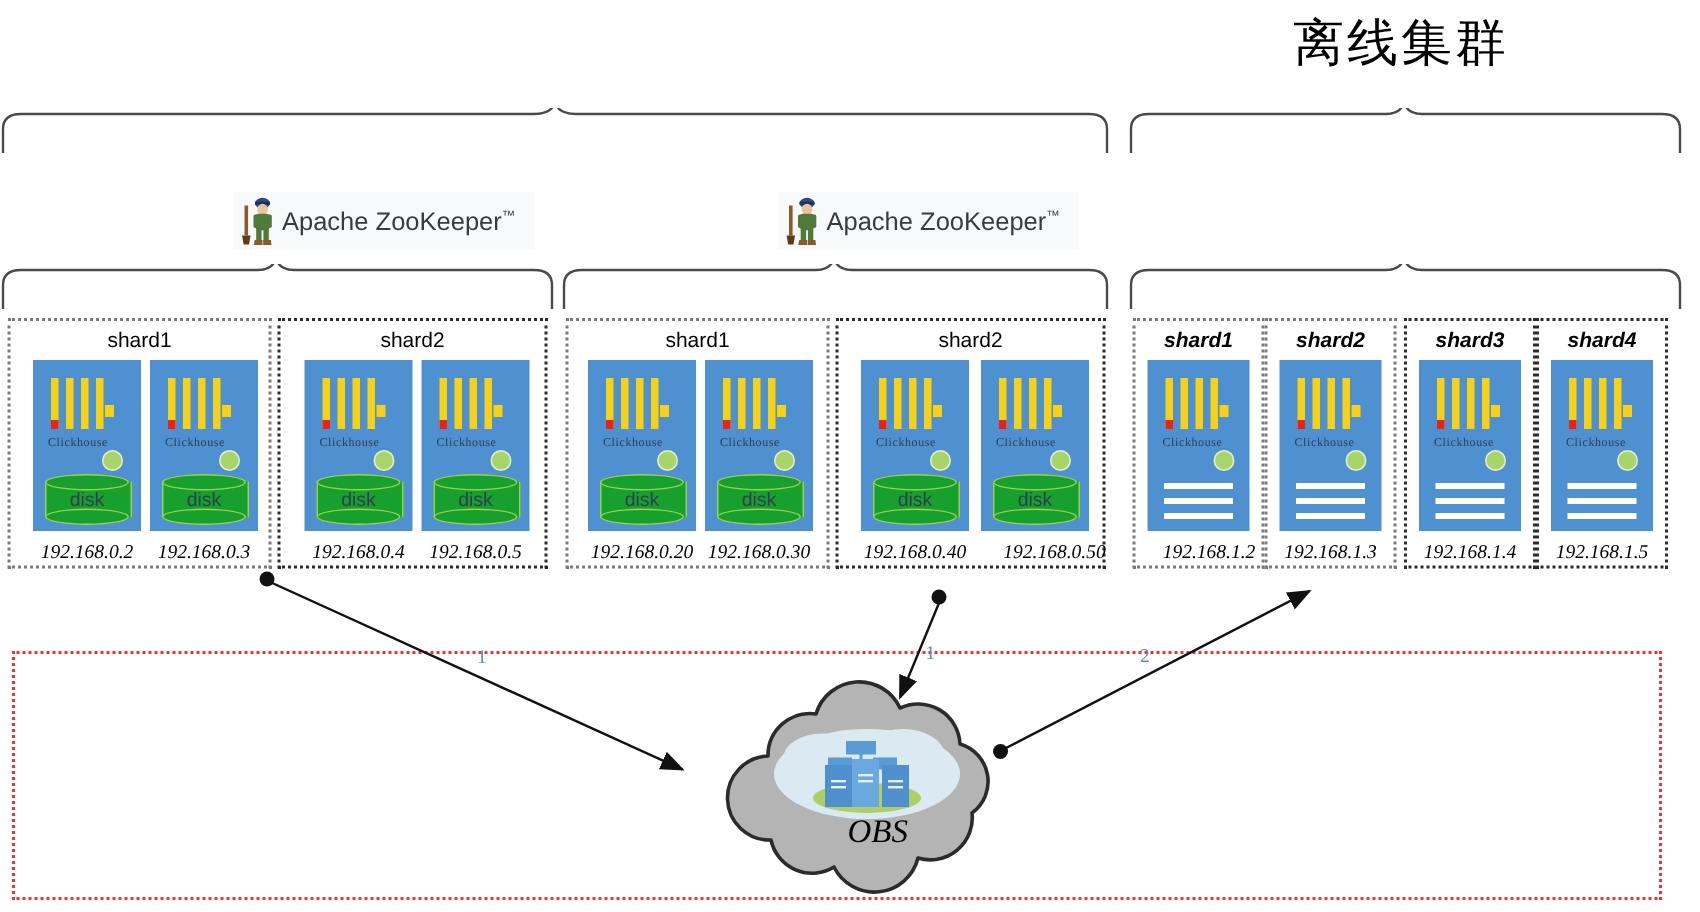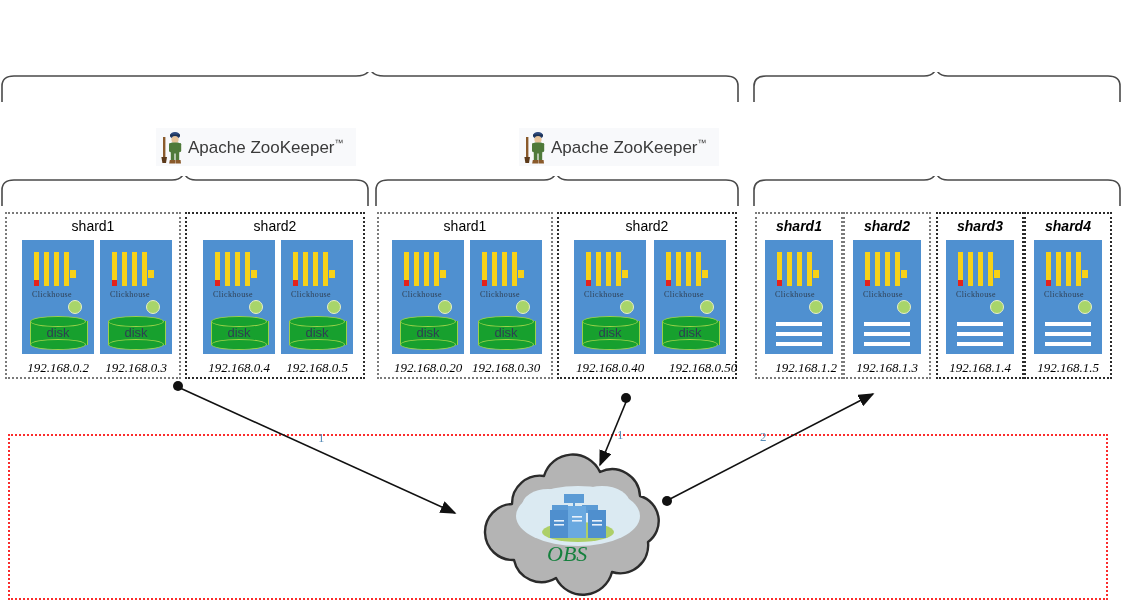--- a/index.html
+++ b/index.html
@@ -73,28 +73,29 @@
   .red-zone{
     position:absolute;border:2px dotted #fb2c2c;box-sizing:border-box;background:transparent;
   }
 
   .arrow-num{
     position:absolute;font-family:"Liberation Serif", serif;font-size:13px;color:#5b8fb9;
   }
 
   .obs-text{
     position:absolute;font-family:"Liberation Serif", serif;font-style:italic;
-    font-size:22px;color:#15803d;white-space:nowrap;
+    font-size:22px;color:#000000;white-space:nowrap;margin-left:18px;
   }
 </style>
 </head>
 <body>
 
 <div id="canvas">
 
+  <div class="cluster-title" style="left:862px;top:6px;">离线集群</div>
 
   <svg class="brace" style="left:0px;top:72px;" width="740" height="32" viewBox="0 0 740 32">
     <path d="M2,30 L2,14 Q2,4 14,4 L356,4 Q368,4 370,-4 Q372,4 384,4 L726,4 Q738,4 738,14 L738,30" fill="none" stroke="#4a4a4a" stroke-width="1.6"></path>
   </svg>
   <svg class="brace" style="left:752px;top:72px;" width="370" height="32" viewBox="0 0 370 32">
     <path d="M2,30 L2,14 Q2,4 14,4 L172,4 Q182,4 184,-4 Q186,4 196,4 L356,4 Q368,4 368,14 L368,30" fill="none" stroke="#4a4a4a" stroke-width="1.6"></path>
   </svg>
 
   <div class="zk-logo" style="left:156px;top:128px;width:200px;">
     <svg width="28" height="36" viewBox="0 0 28 36">

